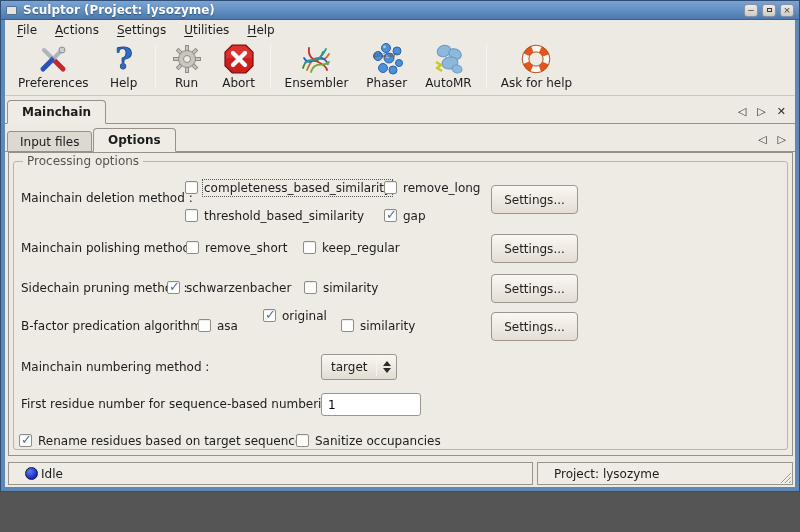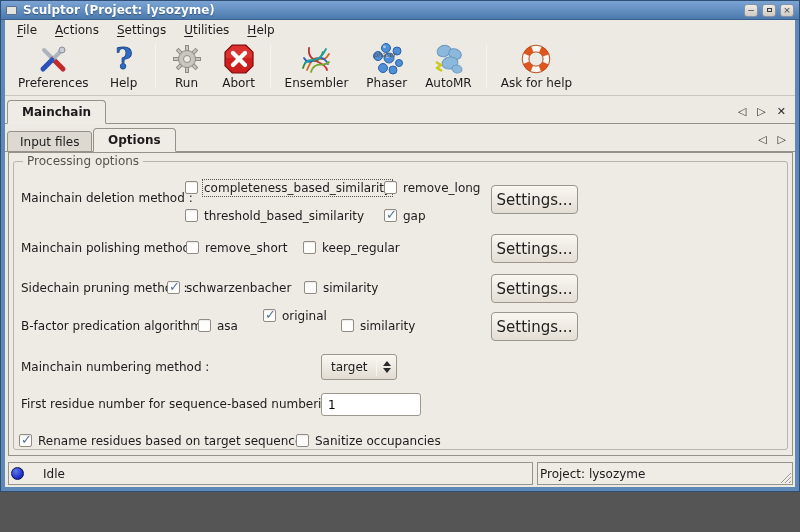--- a/index.html
+++ b/index.html
@@ -54,37 +54,37 @@
 
   .row-label { position:absolute; white-space:nowrap; }
   .cb-wrap { position:absolute; display:flex; align-items:center; gap:6px; height:15px; white-space:nowrap; }
   .cb { width:13px; height:13px; background:#FDFDFC; border:1px solid #908C84; border-radius:2px;
         position:relative; flex:0 0 13px; box-shadow:inset 0 1px 1px rgba(0,0,0,0.07); }
   .cb.on::after { content:"✓"; position:absolute; left:1px; top:-3px; color:#54719B; font-weight:bold; font-size:13px; }
   .cb-label.focused { outline:1px dotted #555; outline-offset:1px; }
 
   .btn { position:absolute; width:87px; height:29px; background:linear-gradient(#FAF7F2,#E4DED4);
          border:1px solid #9B978F; border-radius:4px; font-family:"DejaVu Sans",sans-serif;
-         font-size:15px; color:#222; }
+         font-size:12px; color:#222; }
   .combo { position:absolute; width:76px; height:26px; background:linear-gradient(#FAF7F2,#E2DCD2);
            border:1px solid #9B978F; border-radius:3px; display:flex; align-items:center; }
   .combo-text { flex:1; padding-left:9px; }
   .combo-div { width:1px; height:18px; background:#B9B5AD; border-right:1px solid #F8F5F0; }
   .combo-arrows { width:19px; display:flex; flex-direction:column; align-items:center; gap:2px; }
   .tri-up { width:0; height:0; border-left:4px solid transparent; border-right:4px solid transparent;
             border-bottom:5px solid #2a2a2a; }
   .tri-down { width:0; height:0; border-left:4px solid transparent; border-right:4px solid transparent;
               border-top:5px solid #2a2a2a; }
   .txt { position:absolute; width:100px; height:23px; border:1px solid #9B978F; border-radius:3px;
          background:#fff; padding:0 6px; font-family:"DejaVu Sans",sans-serif; font-size:12px; }
 
   
   .statusbar { flex:0 0 29px; height:29px; display:flex; gap:4px; padding:4px 2px 2px 3px; }
   .status-panel { border:1px solid #98948B; background:#EFEBE5; display:flex; align-items:center;
-                  padding:0 2px; gap:19px; }
+                  padding:0 16px; gap:3px; }
   .status-left { width:525px; }
   .status-right { flex:1; position:relative; }
   .idle-dot { width:13px; height:13px; border-radius:50%;
               background:radial-gradient(circle at 35% 30%, #5F7BE8, #1B2DC9 65%, #101E90);
               border:1px solid #10154a; }
   .grip { position:absolute; right:1px; bottom:1px; }
 </style>
 </head>
 <body>
 

